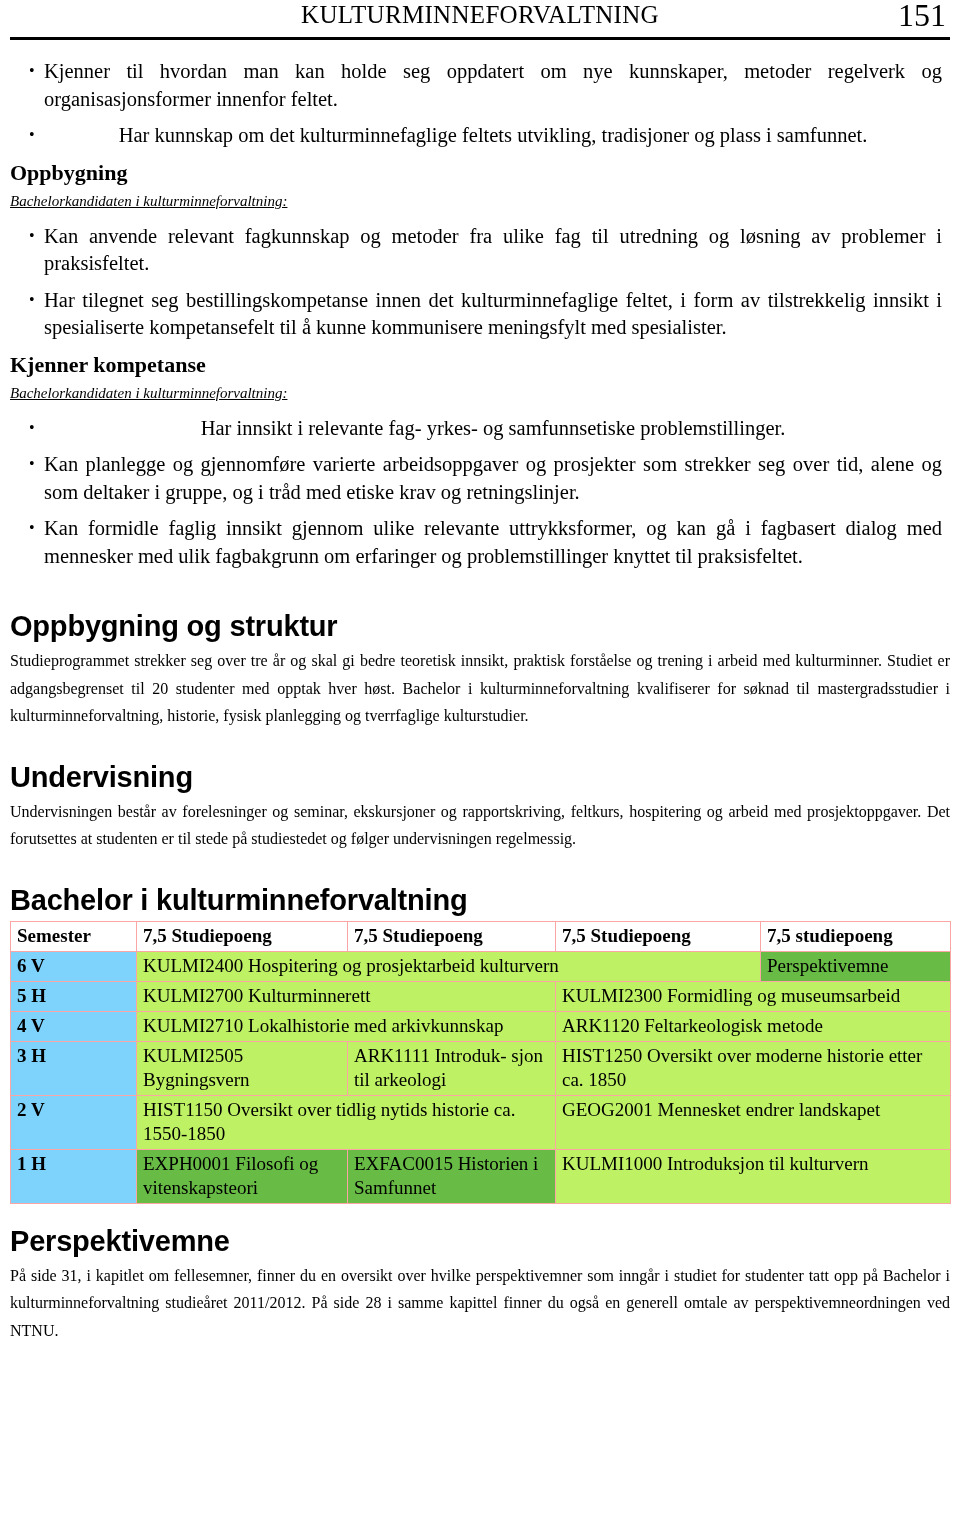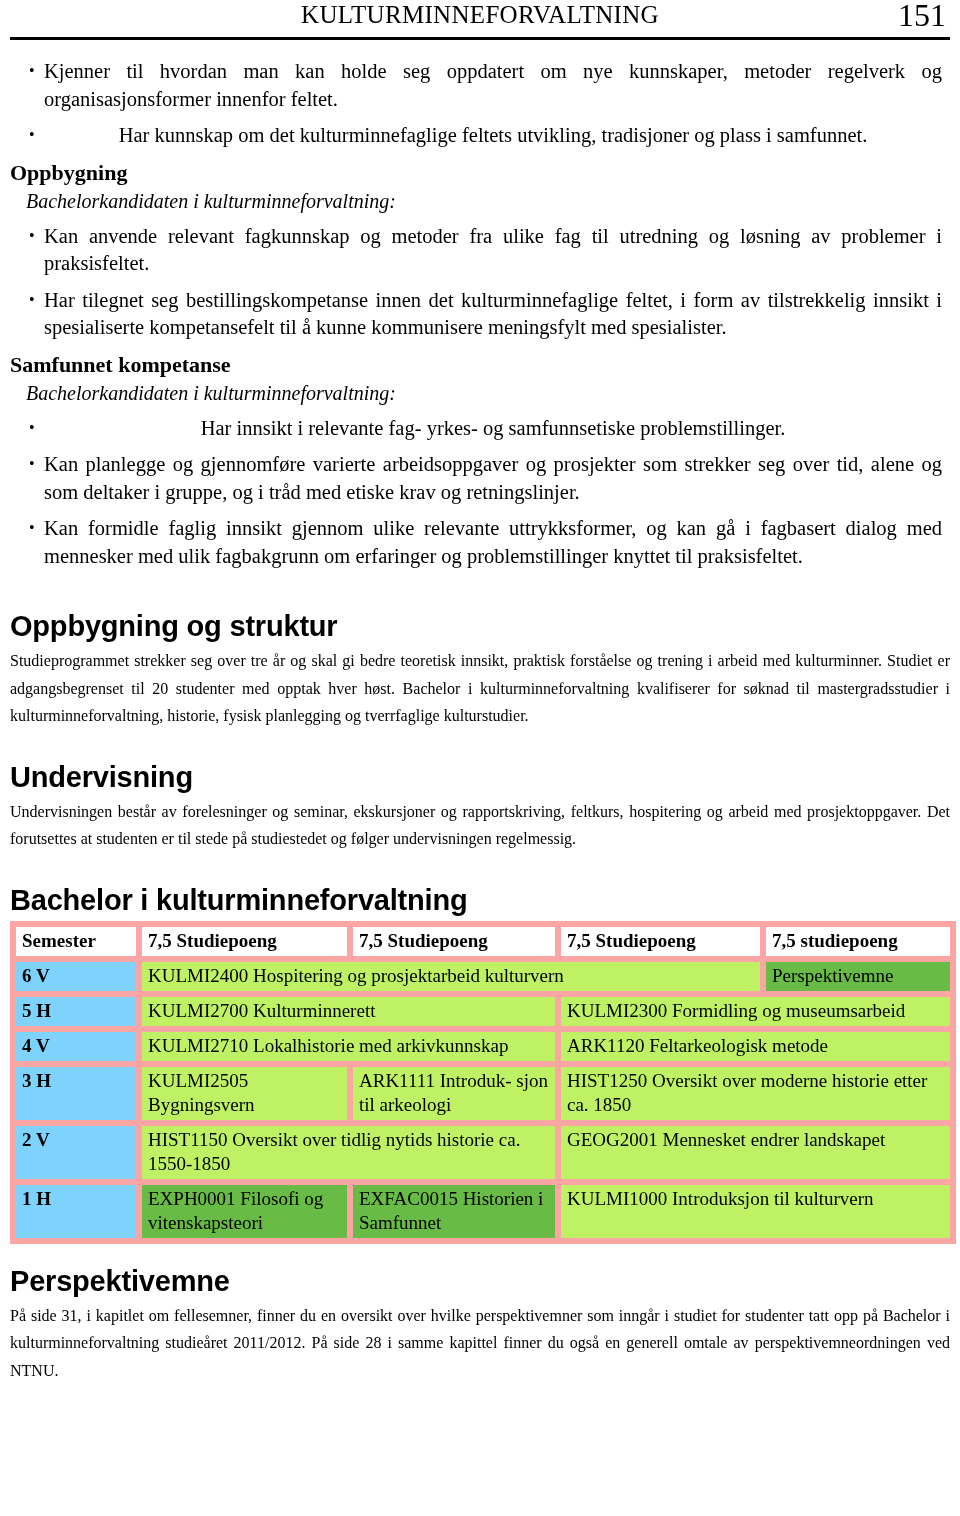--- a/index.html
+++ b/index.html
@@ -87,23 +87,24 @@
   .sub-bold {
     font-family: "Liberation Serif", serif;
     font-weight: bold;
     font-size: 22px;
     line-height: 28px;
     margin: 6px 0 0 0;
   }
   .sub-italic {
     font-family: "Liberation Serif", serif;
     font-style: italic;
-    font-size: 20px;
+    font-size: 15px;
     line-height: 28px;
-    margin: 0 0 6px 16px;
+    margin: 0 0 6px 0;
+    text-decoration: underline;
   }
 
   
   .sec-head {
     font-family: "Liberation Sans", sans-serif;
     font-weight: bold;
     font-size: 29px;
     line-height: 34px;
     letter-spacing: -0.2px;
     margin: 0 0 4px 0;
@@ -113,21 +114,21 @@
   .spacer-sm { height: 10px; }
 
   
   .plan-table {
     border-collapse: collapse;
     width: 940px;
     margin: 4px 0 0 0;
     table-layout: fixed;
   }
   .plan-table td, .plan-table th {
-    border: 6px solid #fca5a5;
+    border: 1px solid #fca5a5;
     padding: 2px 6px 3px 6px;
     vertical-align: top;
     font-family: "Liberation Serif", serif;
     font-size: 19px;
     line-height: 24px;
     text-align: left;
   }
   .plan-table th {
     font-weight: bold;
     background: #ffffff;
@@ -162,21 +163,21 @@
     <li class="nojust">Har kunnskap om det kulturminnefaglige feltets utvikling, tradisjoner og plass i samfunnet.</li>
   </ul>
 
   <div class="sub-bold">Oppbygning</div>
   <div class="sub-italic">Bachelorkandidaten i kulturminneforvaltning:</div>
   <ul class="bullets">
     <li>Kan anvende relevant fagkunnskap og metoder fra ulike fag til utredning og løsning av problemer i praksisfeltet.</li>
     <li>Har tilegnet seg bestillingskompetanse innen det kulturminnefaglige feltet, i form av tilstrekkelig innsikt i spesialiserte kompetansefelt til å kunne kommunisere meningsfylt med spesialister.</li>
   </ul>
 
-  <div class="sub-bold">Samfunnet kompetanse</div>
+  <div class="sub-bold">Kjenner kompetanse</div>
   <div class="sub-italic">Bachelorkandidaten i kulturminneforvaltning:</div>
   <ul class="bullets">
     <li class="nojust">Har innsikt i relevante fag- yrkes- og samfunnsetiske problemstillinger.</li>
     <li>Kan planlegge og gjennomføre varierte arbeidsoppgaver og prosjekter som strekker seg over tid, alene og som deltaker i gruppe, og i tråd med etiske krav og retningslinjer.</li>
     <li>Kan formidle faglig innsikt gjennom ulike relevante uttrykksformer, og kan gå i fagbasert dialog med mennesker med ulik fagbakgrunn om erfaringer og problemstillinger knyttet til praksisfeltet.</li>
   </ul>
 
   <div class="spacer-lg"></div>
 
   <div class="sec-head">Oppbygning og struktur</div>

